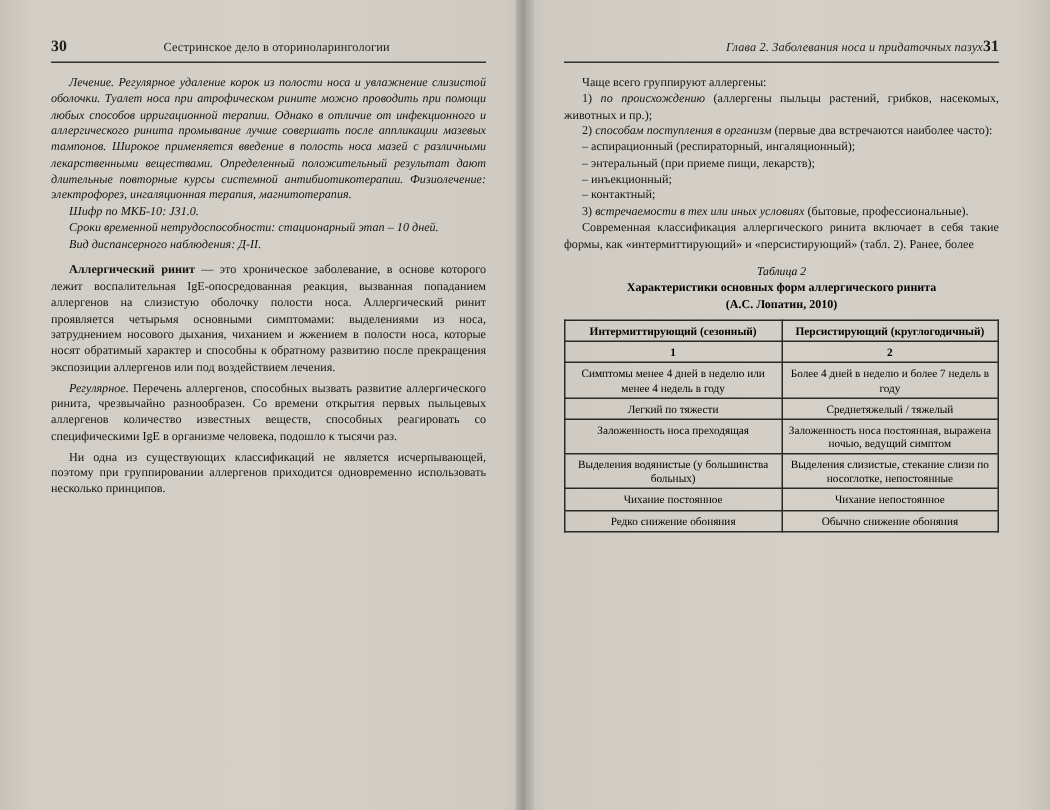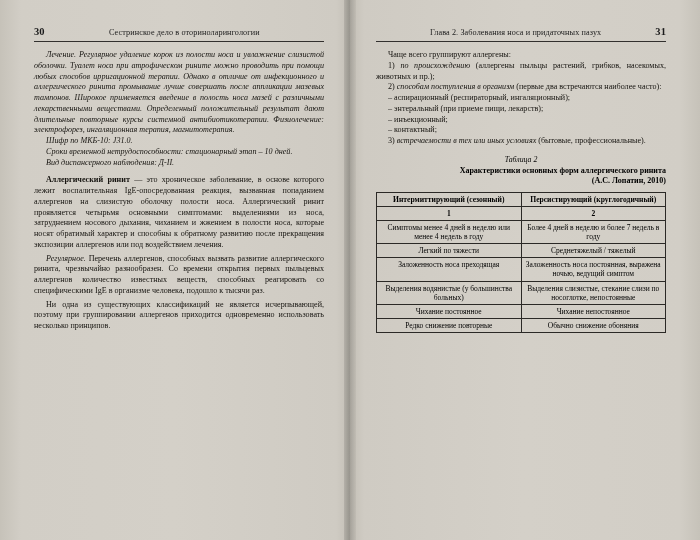--- a/index.html
+++ b/index.html
@@ -82,21 +82,21 @@
   .shifr { margin-top: 1px; }
   .head-term { font-weight: bold; }
   .tbl-caption {
     text-align: center;
     font-size: 7.8px;
     font-style: italic;
     margin-top: 8px;
     margin-bottom: 2px;
   }
   .tbl-title {
-    text-align: right;
+    text-align: center;
     font-size: 8px;
     font-weight: bold;
     line-height: 1.3;
     margin-bottom: 5px;
   }
   table.tbl {
     width: 100%;
     border-collapse: collapse;
     font-size: 7.5px;
     line-height: 1.22;
@@ -136,33 +136,34 @@
         <p class="ital">Сроки временной нетрудоспособности: стационарный этап – 10 дней.</p>
         <p class="ital">Вид диспансерного наблюдения: Д-II.</p>
         <p style="margin-top:7px;"><span class="head-term">Аллергический ринит</span><span> — это хроническое заболевание, в основе которого лежит воспалительная IgE-опосредованная реакция, вызванная попаданием аллергенов на слизистую оболочку полости носа. Аллергический ринит проявляется четырьмя основными симптомами: выделениями из носа, затруднением носового дыхания, чиханием и жжением в полости носа, которые носят обратимый характер и способны к обратному развитию после прекращения экспозиции аллергенов или под воздействием лечения.</span></p>
         <p style="margin-top:3px;"><span class="ital">Регулярное.</span><span> Перечень аллергенов, способных вызвать развитие аллергического ринита, чрезвычайно разнообразен. Со времени открытия первых пыльцевых аллергенов количество известных веществ, способных реагировать со специфическими IgE в организме человека, подошло к тысячи раз.</span></p>
         <p style="margin-top:3px;">Ни одна из существующих классификаций не является исчерпывающей, поэтому при группировании аллергенов приходится одновременно использовать несколько принципов.</p>
       </div>
     </div>
 
     <div class="leaf right">
       <div class="runhead">
-        <span class="title" style="text-align:center;">Глава 2. Заболевания носа и придаточных пазух</span>
+        <span class="title" style="text-align:right;font-style:italic;">Глава 2. Заболевания носа и придаточных пазух</span>
         <span class="folio">31</span>
       </div>
       <div class="rule"></div>
       <div class="col">
         <p>Чаще всего группируют аллергены:</p>
         <p class="listline"><span>1)</span> <span class="ital">по происхождению</span><span> (аллергены пыльцы растений, грибков, насекомых, животных и пр.);</span></p>
         <p class="listline"><span>2)</span> <span class="ital">способам поступления в организм</span><span> (первые два встречаются наиболее часто):</span></p>
         <p class="listline">– аспирационный (респираторный, ингаляционный);</p>
         <p class="listline">– энтеральный (при приеме пищи, лекарств);</p>
         <p class="listline">– инъекционный;</p>
         <p class="listline">– контактный;</p>
         <p class="listline"><span>3)</span> <span class="ital">встречаемости в тех или иных условиях</span><span> (бытовые, профессиональные).</span></p>
+        <p>Современная классификация аллергического ринита включает в себя такие формы, как «интермиттирующий» и «персистирующий» (табл. 2). Ранее, более</p>
       </div>
 
       <div class="tbl-caption">Таблица 2</div>
       <div class="tbl-title">
         <span>Характеристики основных форм аллергического ринита</span><br>
         <span>(А.С. Лопатин, 2010)</span>
       </div>
 
       <table class="tbl">
         <thead>
@@ -190,21 +191,21 @@
           </tr>
           <tr>
             <td>Выделения водянистые (у большинства больных)</td>
             <td>Выделения слизистые, стекание слизи по носоглотке, непостоянные</td>
           </tr>
           <tr>
             <td>Чихание постоянное</td>
             <td>Чихание непостоянное</td>
           </tr>
           <tr>
-            <td>Редко снижение повторные</td>
+            <td>Редко снижение обоняния</td>
             <td>Обычно снижение обоняния</td>
           </tr>
         </tbody>
       </table>
     </div>
 
     <div class="gutter"></div>
   </div>
 </div>
 

